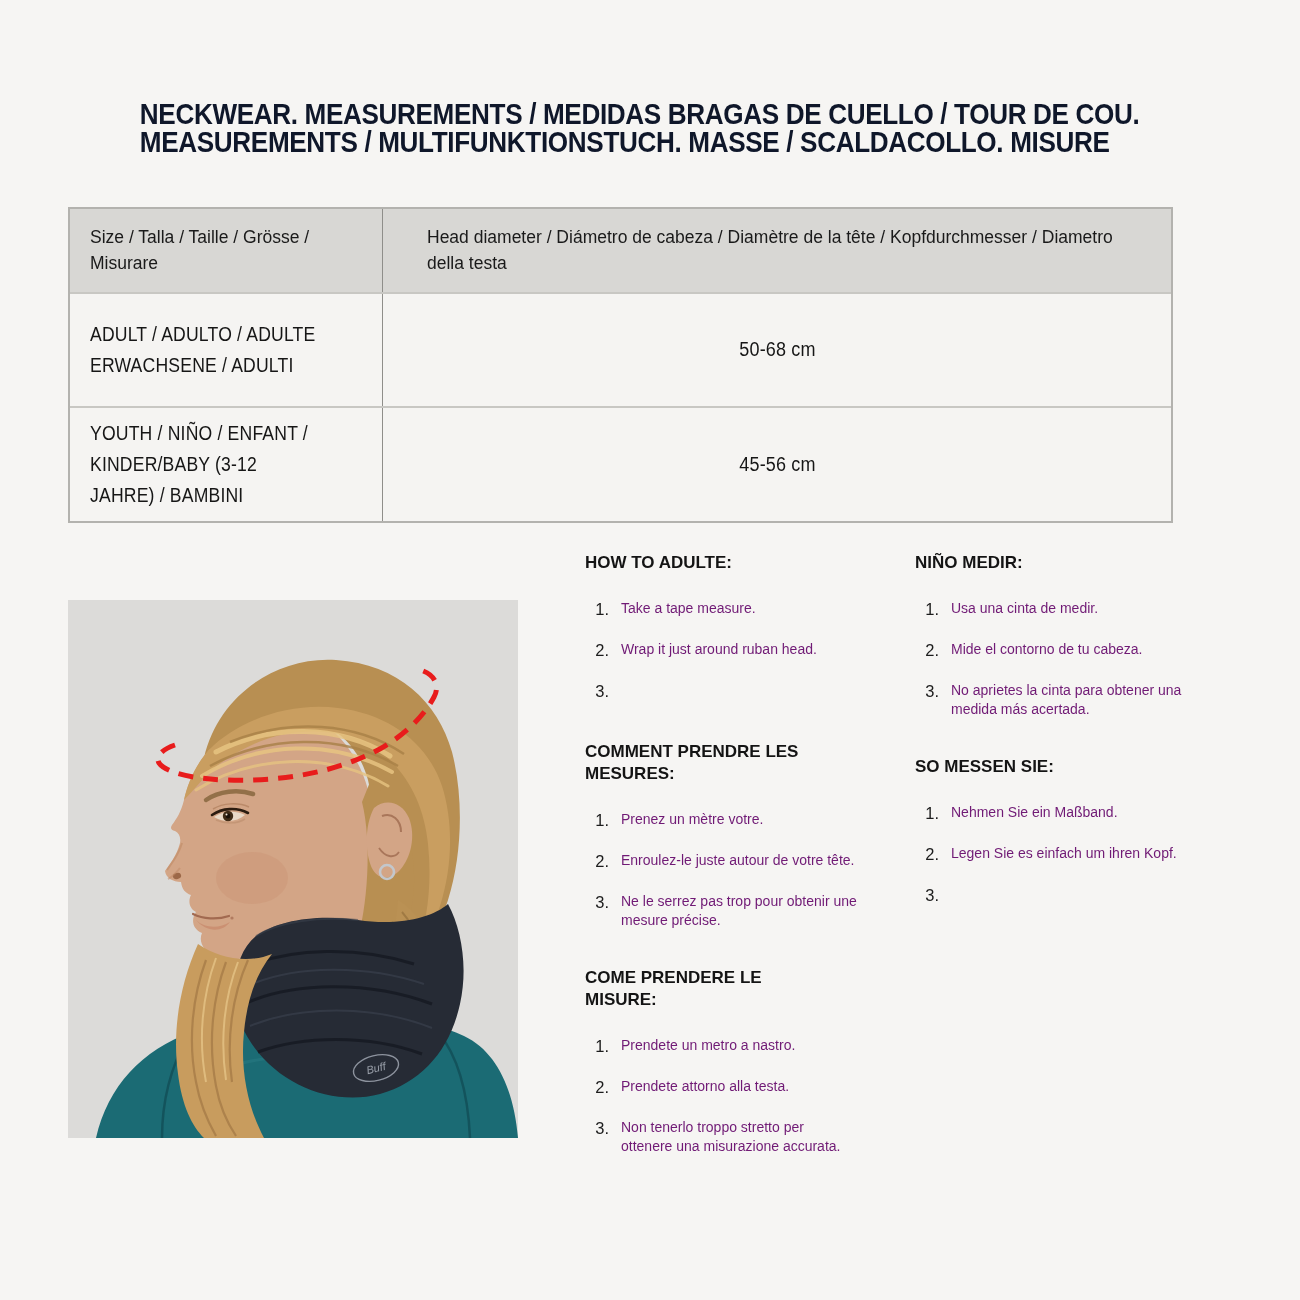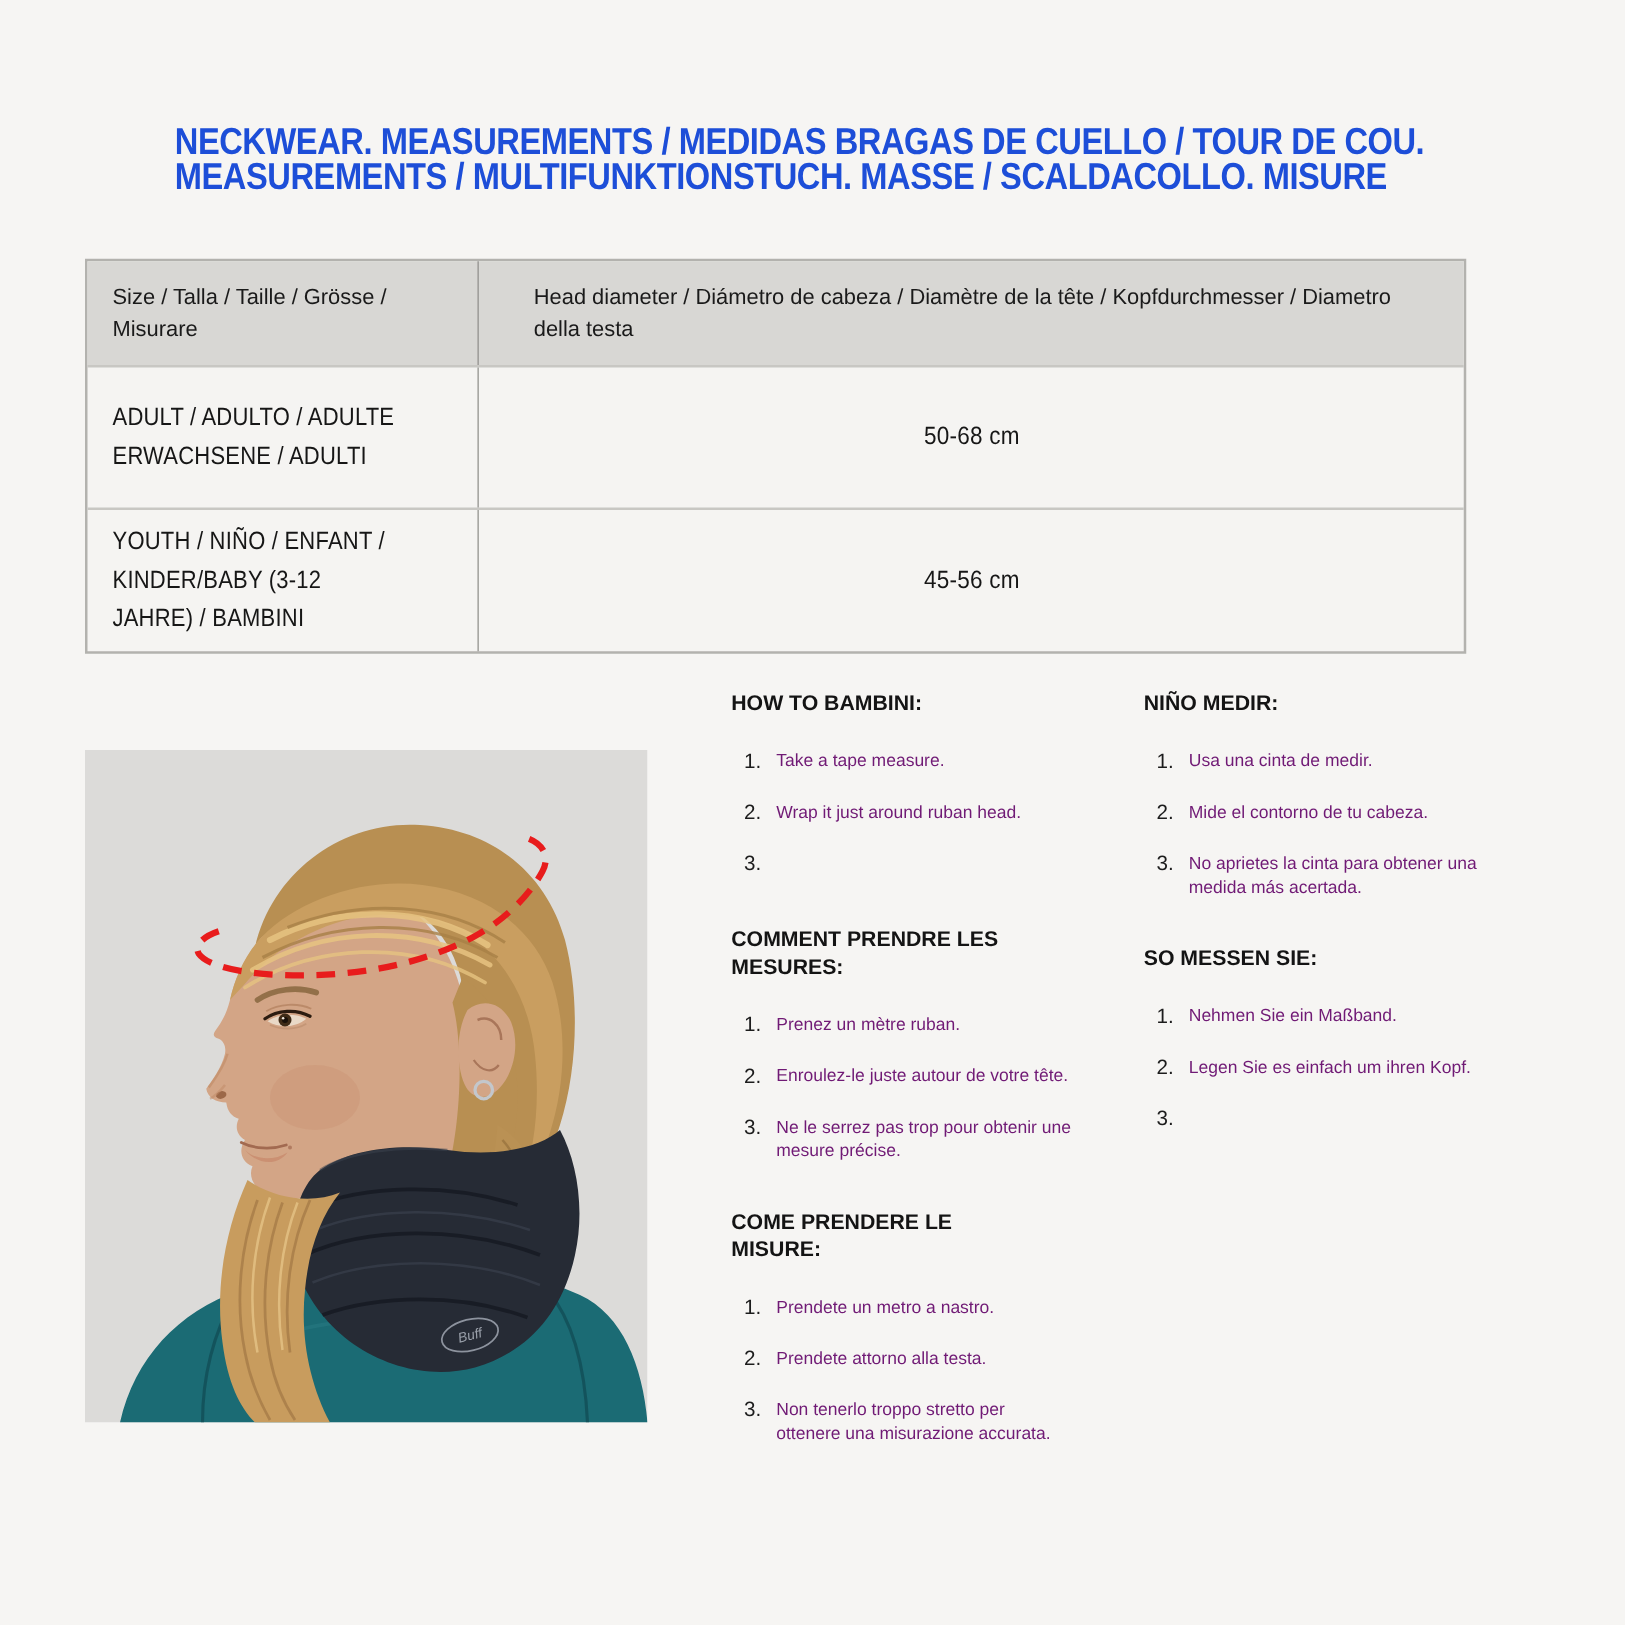--- a/index.html
+++ b/index.html
@@ -13,21 +13,21 @@
     position:relative;
     width:1300px;height:1300px;
     background:#f6f5f3;
     overflow:hidden;
   }
   
   .page-title{
     position:absolute;left:68px;top:100px;width:1105px;
     margin:0;text-align:center;
     font-size:30px;font-weight:700;line-height:28px;
-    letter-spacing:-0.4px;color:#1d4ed8;
+    letter-spacing:-0.4px;color:#0f172a;
   }
   .page-title .tline{
     display:block;white-space:nowrap;
     transform:scaleX(0.87);transform-origin:50% 50%;
   }
   
   .size-table{
     position:absolute;left:68px;top:207px;width:1105px;
     border:2px solid #b3b2ae;background:#f5f4f2;
     box-sizing:border-box;
@@ -199,41 +199,41 @@
           <path d="M 158 362 C 144 398 140 440 146 480" stroke="#e3c184" stroke-width="2" fill="none" opacity="0.85"></path>
         </g>
 
         <path d="M 95 145 C 83 149 75 156 79 163 C 86 173 114 179 146 180 C 203 182 256 172 298 150 C 324 136 344 116 354 97 C 361 84 353 72 336 69" stroke="#e81c1c" stroke-width="5" stroke-dasharray="15 10" fill="none"></path>
       </g>
     </svg>
   </figure>
 
   <div class="col col-left">
     <section class="instr">
-      <h3>HOW TO BAMBINI:</h3>
+      <h3>HOW TO ADULTE:</h3>
       <ol>
         <li>
             <span class="step-num">1.</span>
             <span class="step-txt">Take a tape measure.</span>
           </li>
         <li>
             <span class="step-num">2.</span>
             <span class="step-txt">Wrap it just around ruban head.</span>
           </li>
         <li>
             <span class="step-num">3.</span>
           </li>
       </ol>
     </section>
     <section class="instr">
       <h3>COMMENT PRENDRE LES MESURES:</h3>
       <ol>
         <li>
             <span class="step-num">1.</span>
-            <span class="step-txt">Prenez un mètre ruban.</span>
+            <span class="step-txt">Prenez un mètre votre.</span>
           </li>
         <li>
             <span class="step-num">2.</span>
             <span class="step-txt">Enroulez-le juste autour de votre tête.</span>
           </li>
         <li>
             <span class="step-num">3.</span>
             <span class="step-txt">Ne le serrez pas trop pour obtenir une mesure précise.</span>
           </li>
       </ol>

